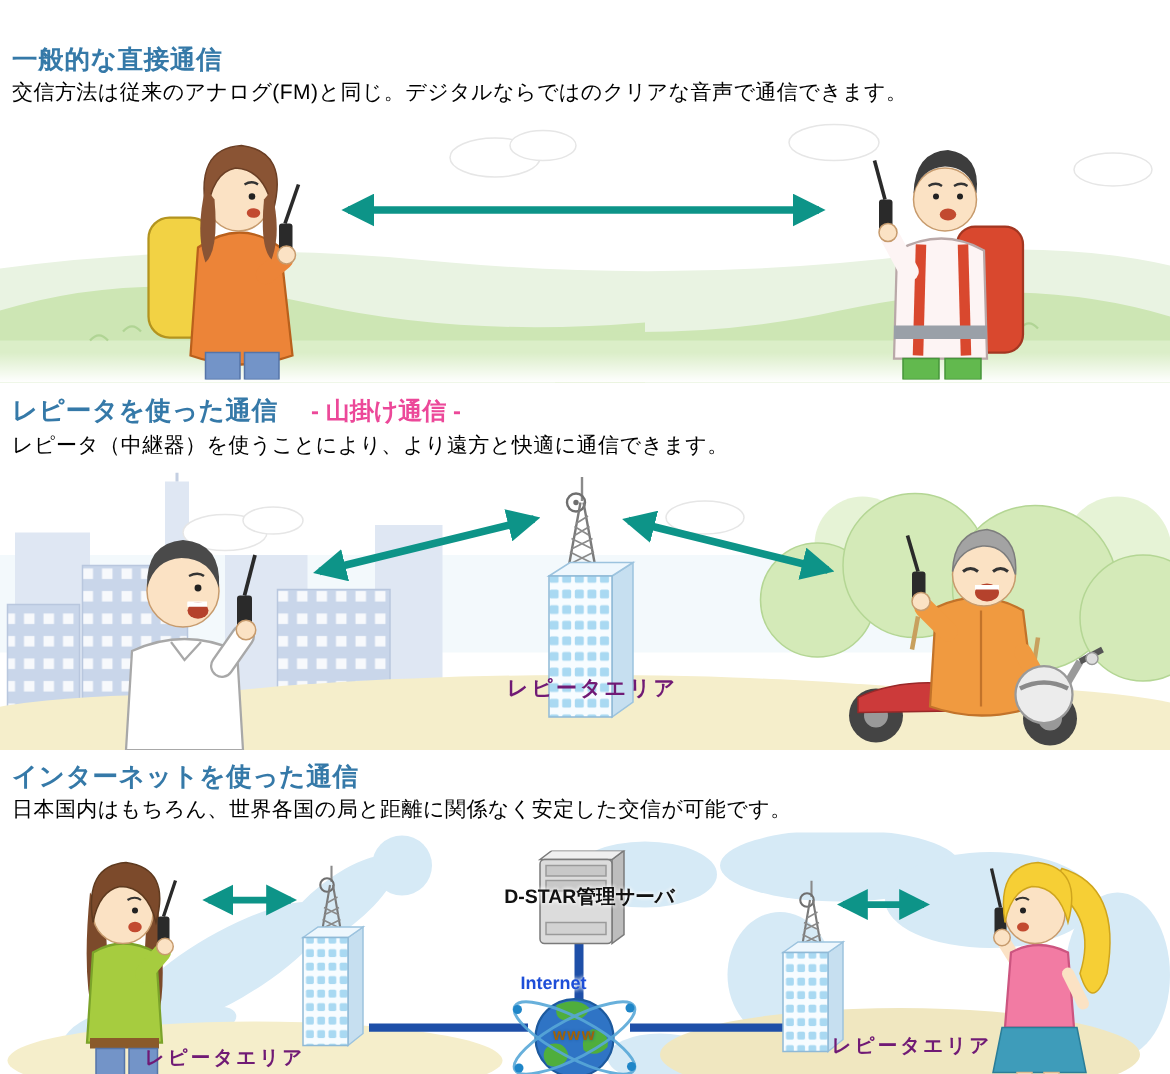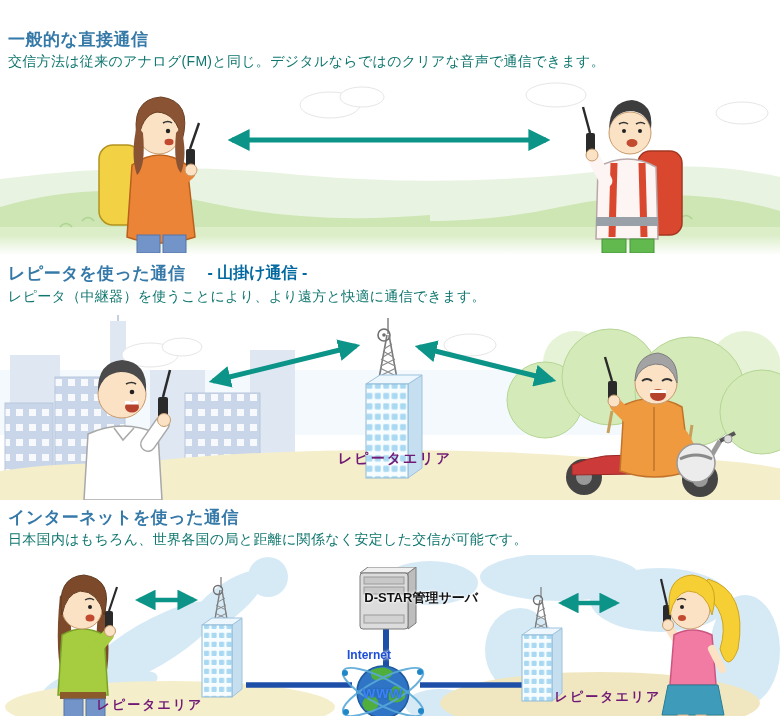--- a/index.html
+++ b/index.html
@@ -1,27 +1,27 @@
 <!DOCTYPE html>
 <html><head>
 <meta charset="utf-8">
 <style>
   html,body{margin:0;padding:0;background:#fff;}
   #page{position:relative;width:780px;height:716px;background:#ffffff;overflow:hidden;
         font-family:"Liberation Sans","DejaVu Sans",sans-serif;margin-top:22px;}
   .abs{position:absolute;}
   .sec-title{font-size:17px;font-weight:bold;color:#3579a8;letter-spacing:.5px;white-space:nowrap;}
-  .sec-sub{font-size:16px;font-weight:bold;color:#0369a1;margin-left:22px;}
-  .sec-body{font-size:14px;color:#0f766e;letter-spacing:.3px;white-space:nowrap;}
+  .sec-sub{font-size:16px;font-weight:bold;color:#ec4899;margin-left:22px;}
+  .sec-body{font-size:14px;color:#000000;letter-spacing:.3px;white-space:nowrap;}
   .area-label{font-size:13px;font-weight:bold;color:#701a75;letter-spacing:2px;white-space:nowrap;text-align:center;}
-  .server-label{font-size:13px;font-weight:bold;color:#111;text-align:right;line-height:15px;
+  .server-label{font-size:13px;font-weight:bold;color:#111;text-align:center;line-height:15px;
                 text-shadow:0 0 3px #fff,0 0 3px #fff;white-space:nowrap;}
   .internet-label{font-size:12px;font-weight:bold;color:#1d4ed8;text-align:center;
                 text-shadow:0 0 3px #fff,0 0 3px #fff;}
-  .www-label{font-size:16px;font-weight:bold;color:#3b82f6;text-align:center;letter-spacing:1px;
+  .www-label{font-size:11px;font-weight:bold;color:#a16207;text-align:center;letter-spacing:1px;
                 text-shadow:0 0 2px #1d5a9e;}
   svg{display:block;}
   .overlay{pointer-events:none;}
 </style>
 </head>
 <body>
 
 <div id="page">
 
   <div class="abs" style="left:0;top:0;width:780px;height:233px;">
@@ -94,21 +94,21 @@
         <path d="M57,44 Q58,16 80,15 Q102,18 99,44 Q94,26 78,26 Q62,27 57,44 Z" fill="#3d3d3d"></path>
         <circle cx="72" cy="46" r="2" fill="#222"></circle>
           <circle cx="88" cy="46" r="2" fill="#222"></circle>
         <path d="M67,39 q5,-3 9,0 M84,39 q5,-3 9,0" stroke="#333" stroke-width="1.5" fill="none"></path>
         <ellipse cx="80" cy="58" rx="5.5" ry="4" fill="#c24a30"></ellipse>
       </svg>
     </div>
   </div>
 
   <div class="abs" style="left:0;top:237px;width:780px;height:241px;">
-    <div class="abs" style="left:8px;top:3px;display:flex;align-items:center;">
+    <div class="abs" style="left:8px;top:3px;display:flex;align-items:flex-end;">
       <span class="sec-title">レピータを使った通信</span>
       <span class="sec-sub">- 山掛け通信 -</span>
     </div>
     <div class="abs sec-body" style="left:8px;top:29px;text-align:right;">レピータ（中継器）を使うことにより、より遠方と快適に通信できます。</div>
 
     <div class="abs" style="left:0;top:56px;width:780px;height:185px;">
 
       <svg class="abs" style="left:0;top:0;" width="780" height="185">
         <defs>
           <pattern id="citywin" width="13" height="15" patternUnits="userSpaceOnUse">

